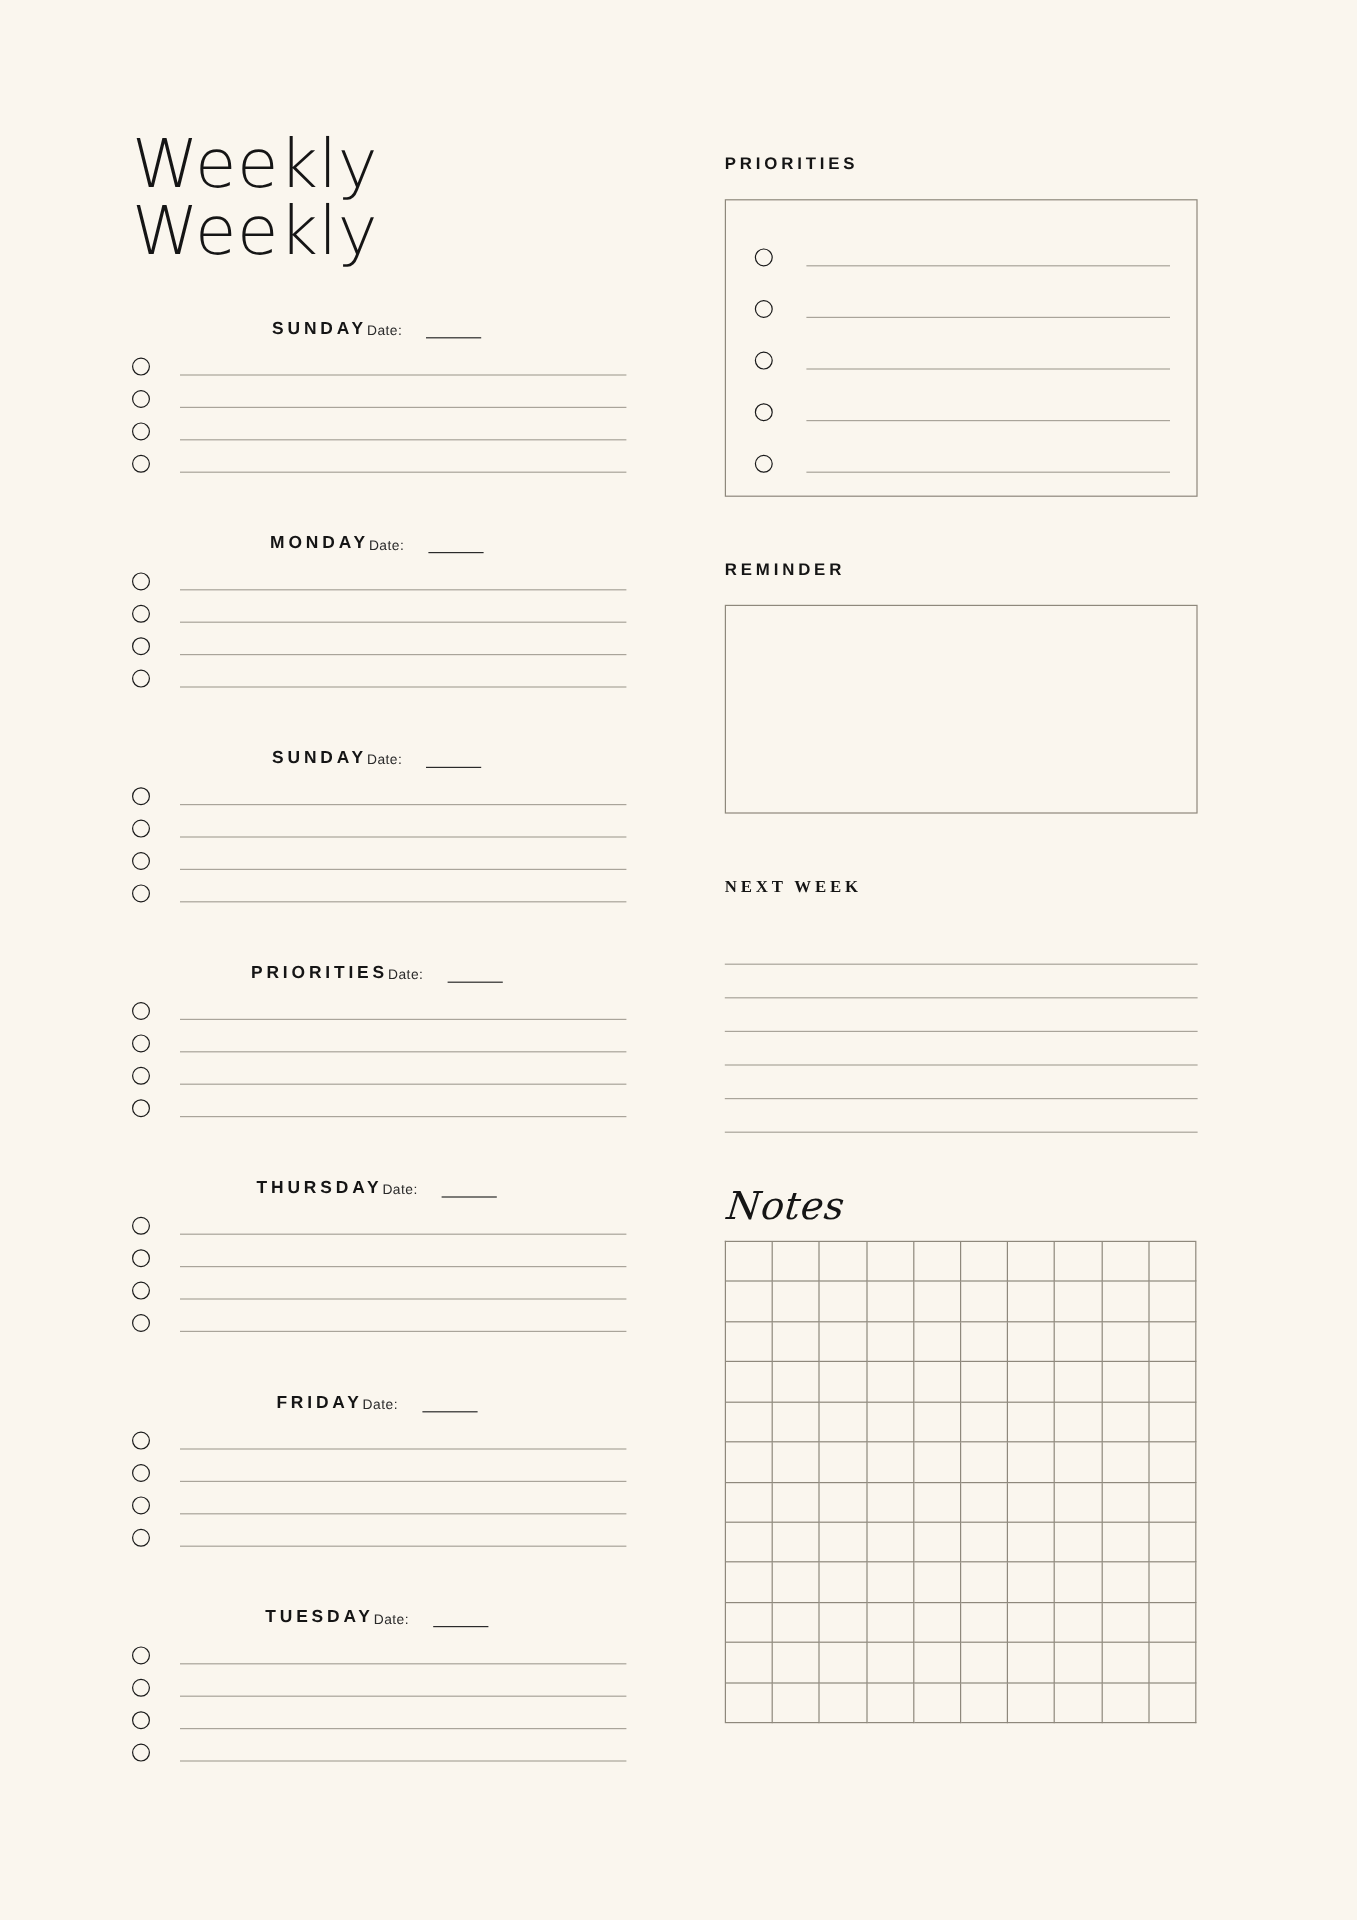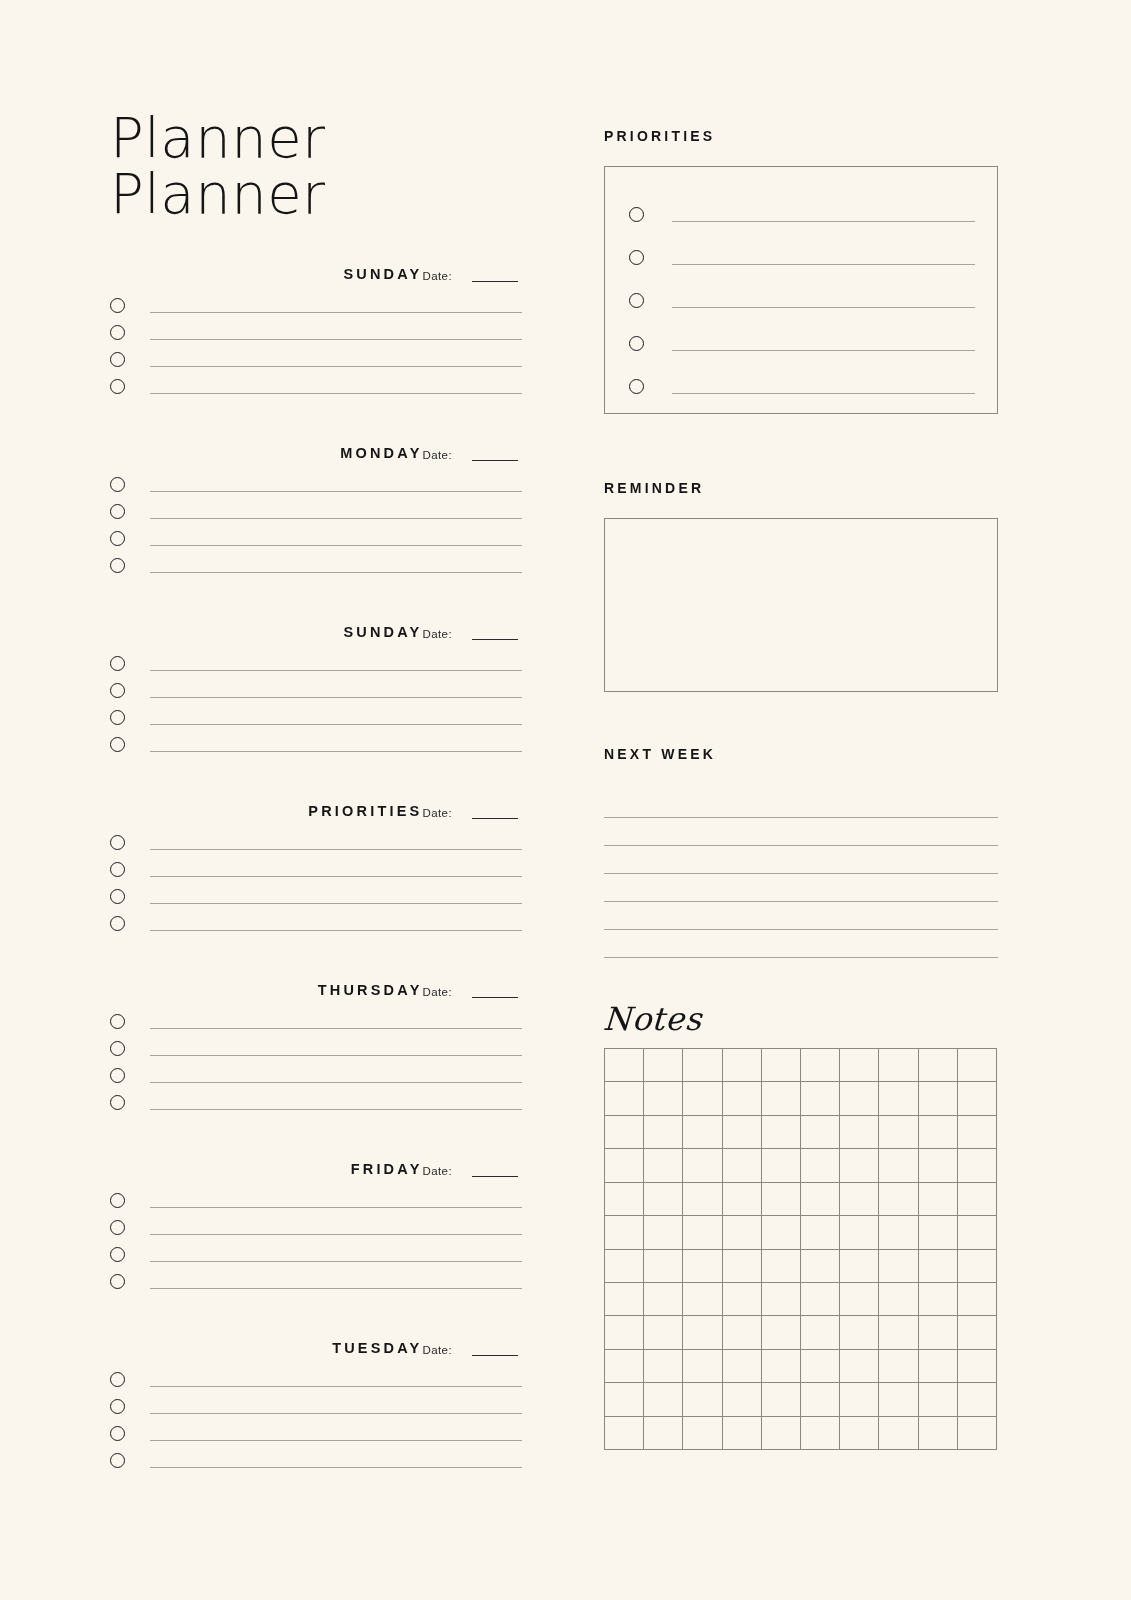--- a/index.html
+++ b/index.html
@@ -39,21 +39,21 @@
     color: #151515;
   }
 
   .day-block {
     margin-bottom: 43px;
     position: relative;
   }
   .day-header {
     display: flex;
     align-items: flex-end;
-    justify-content: flex-end;
+    justify-content: center;
     margin-bottom: 10px;
     height: 18px;
   }
   .day-name {
     font-size: 14.5px;
     font-weight: 700;
     letter-spacing: 3.2px;
     color: #151515;
   }
   .date-group {
@@ -119,28 +119,28 @@
     align-items: center;
     height: 43px;
   }
   .pri-line {
     flex: 1 1 auto;
     margin-left: 28px;
     border-bottom: 1px solid #a9a49a;
     height: 13px;
   }
 
-  .reminder-title { margin-top: 66px; }
+  .reminder-title { margin-top: 52px; }
   .reminder-box {
     border: 1px solid #8e887c;
     height: 174px;
     box-sizing: border-box;
   }
 
-  .nextweek-title { margin-top: 54px; }
+  .nextweek-title { margin-top: 54px; font-family: Liberation Serif, serif; }
   .nextweek-lines {
     margin-top: 28px;
   }
   .nw-line {
     border-bottom: 1px solid #a9a49a;
     height: 27px;
   }
 
   .notes-title {
     font-family: "DejaVu Serif", serif;
@@ -166,21 +166,21 @@
     border-right: 1px solid #8e887c;
     border-bottom: 1px solid #8e887c;
   }
 </style>
 </head>
 <body>
 
 <div class="page">
 
   <div class="left-col">
-    <h1 class="planner-title">Planner Planner</h1>
+    <h1 class="planner-title">Weekly Weekly</h1>
 
     <div class="day-block">
       <div class="day-header">
         <span class="day-name">SUNDAY</span>
         <span class="date-group">
           <span class="date-label">Date:</span>
           <span class="date-line"></span>
         </span>
       </div>
       <div class="task-row">

